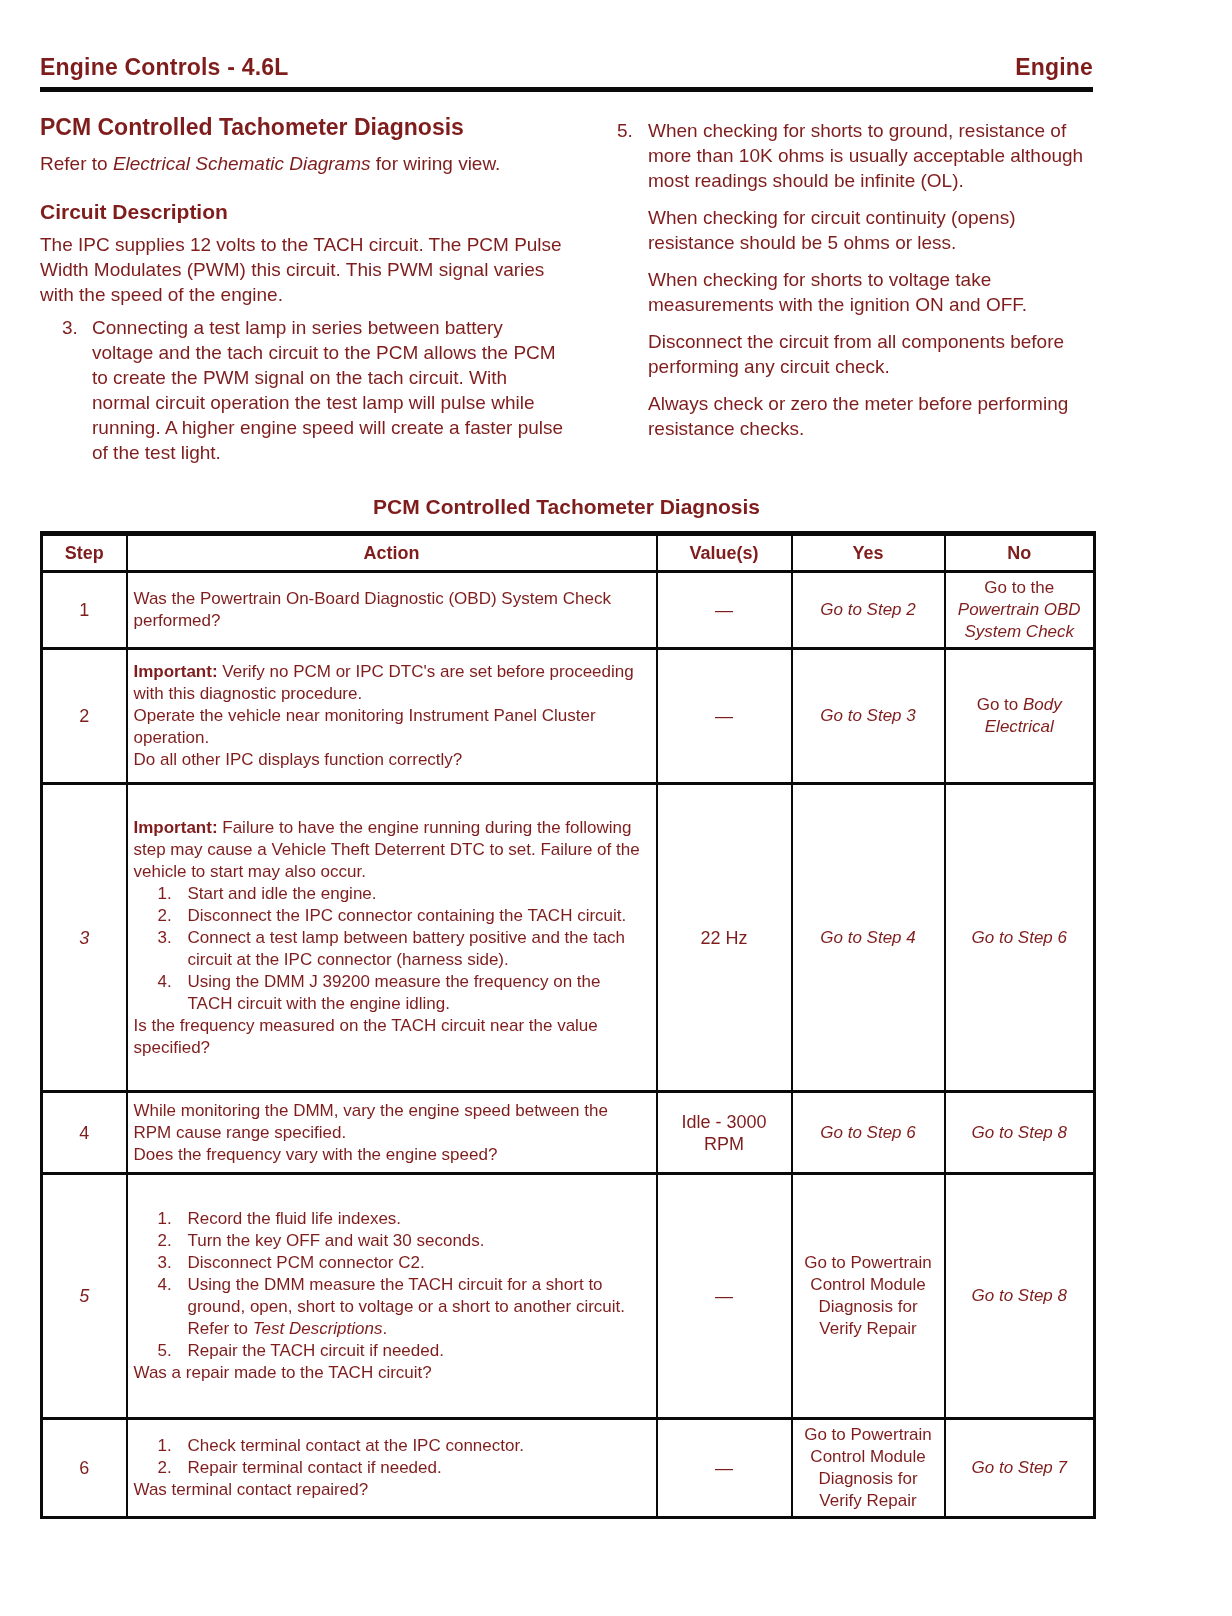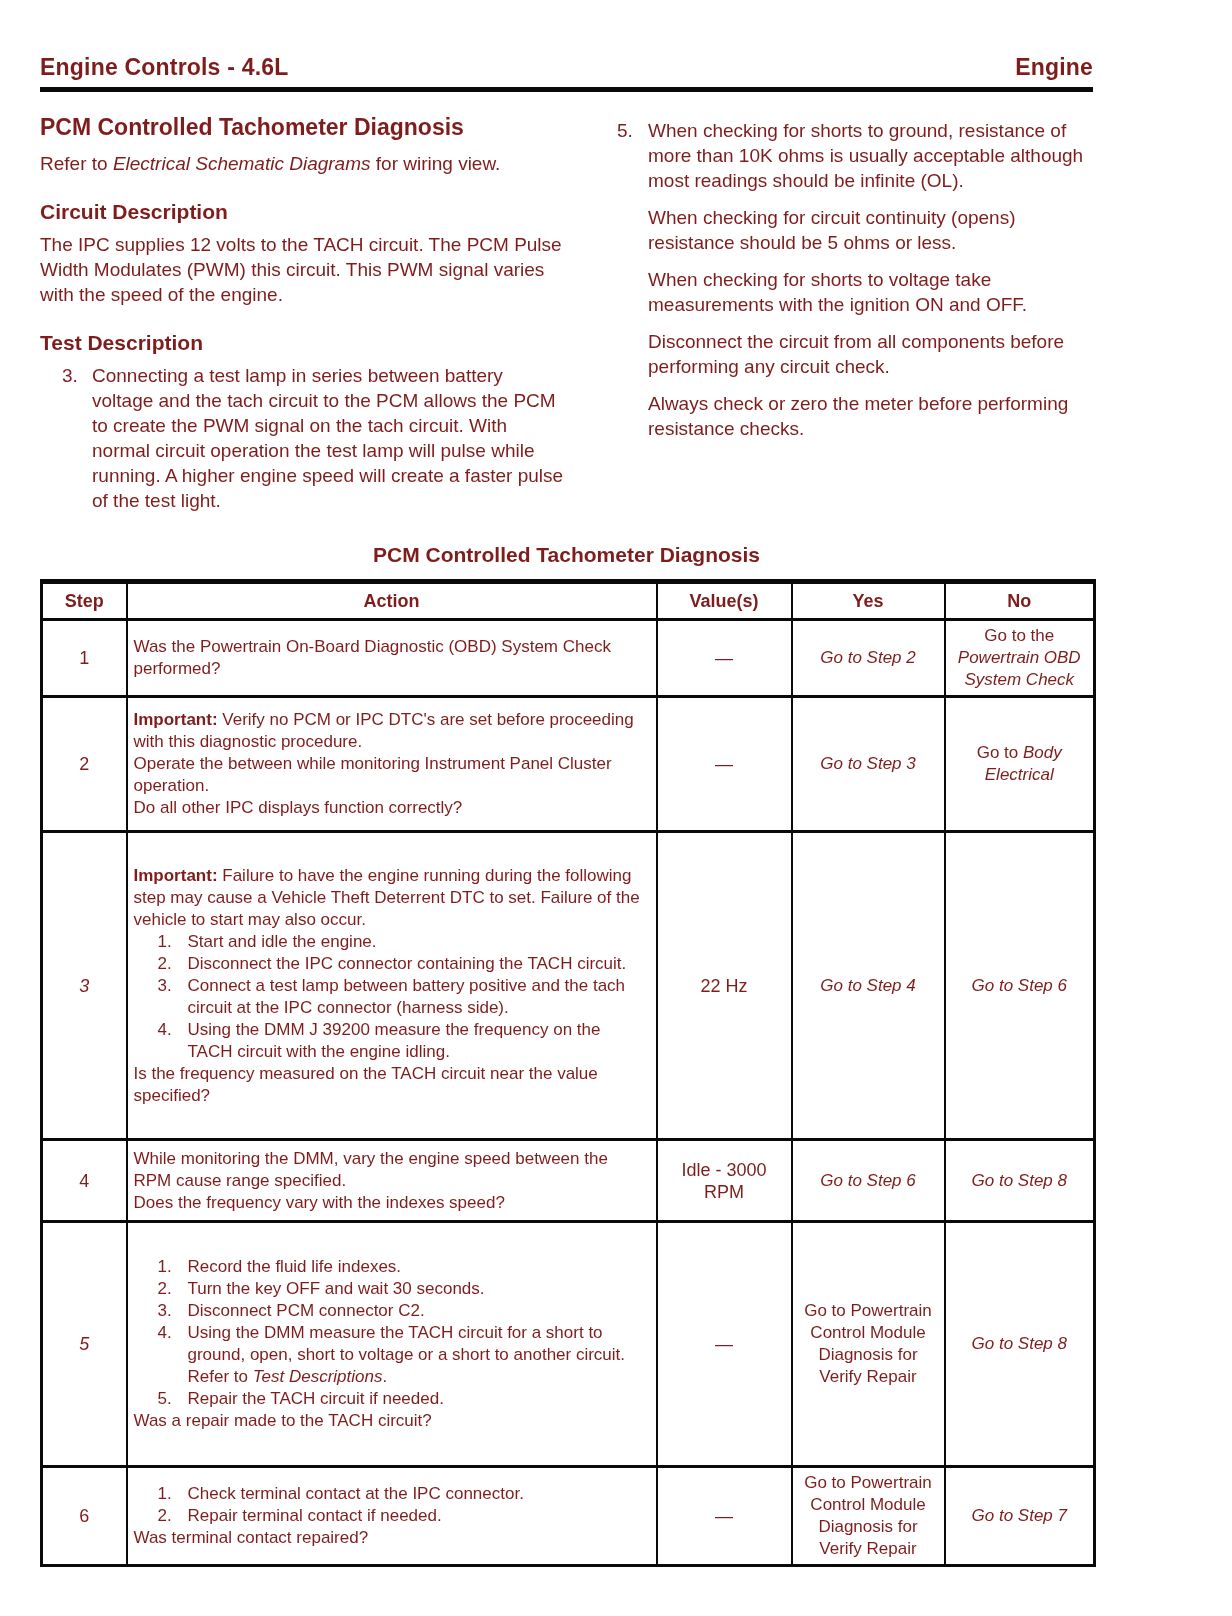--- a/index.html
+++ b/index.html
@@ -92,21 +92,20 @@
   </header>
 
   <div class="cols">
     <div class="col-l">
       <h2 class="art">PCM Controlled Tachometer Diagnosis</h2>
       <p class="body"><span>Refer to </span><span class="it">Electrical Schematic Diagrams</span><span> for wiring view.</span></p>
 
       <h3 class="sec">Circuit Description</h3>
       <p class="body">The IPC supplies 12 volts to the TACH circuit. The PCM Pulse Width Modulates (PWM) this circuit. This PWM signal varies with the speed of the engine.</p>
 
-      <h3 class="sec">Test Description</h3>
       <div class="numitem">
         <span class="nno">3.</span>
         <span class="ntx">Connecting a test lamp in series between battery voltage and the tach circuit to the PCM allows the PCM to create the PWM signal on the tach circuit. With normal circuit operation the test lamp will pulse while running. A higher engine speed will create a faster pulse of the test light.</span>
       </div>
     </div>
 
     <div class="col-r">
       <div class="numitem">
         <span class="nno">5.</span>
         <span class="ntx">When checking for shorts to ground, resistance of more than 10K ohms is usually acceptable although most readings should be infinite (OL).</span>
@@ -154,21 +153,21 @@
             <div class="it">Powertrain OBD</div>
             <div class="it">System Check</div>
           </td>
         </tr>
 
         <tr class="r2">
           <td class="step">2</td>
           <td class="action">
             <div class="acell mh122">
               <p><strong>Important:</strong><span> Verify no PCM or IPC DTC's are set before proceeding with this diagnostic procedure.</span></p>
-              <p>Operate the between while monitoring Instrument Panel Cluster operation.</p>
+              <p>Operate the vehicle near monitoring Instrument Panel Cluster operation.</p>
               <p class="q">Do all other IPC displays function correctly?</p>
             </div>
           </td>
           <td class="val">—</td>
           <td class="yn it">Go to Step 3</td>
           <td class="yn">
             <div><span>Go to </span><span class="it">Body</span></div>
             <div class="it">Electrical</div>
           </td>
         </tr>
@@ -200,21 +199,21 @@
           <td class="val">22 Hz</td>
           <td class="yn it">Go to Step 4</td>
           <td class="yn it">Go to Step 6</td>
         </tr>
 
         <tr class="r4">
           <td class="step">4</td>
           <td class="action">
             <div class="acell mh70">
               <p>While monitoring the DMM, vary the engine speed between the RPM cause range specified.</p>
-              <p class="q">Does the frequency vary with the indexes speed?</p>
+              <p class="q">Does the frequency vary with the engine speed?</p>
             </div>
           </td>
           <td class="val pre">Idle - 3000
 RPM</td>
           <td class="yn it">Go to Step 6</td>
           <td class="yn it">Go to Step 8</td>
         </tr>
 
         <tr class="r5">
           <td class="step it">5</td>

